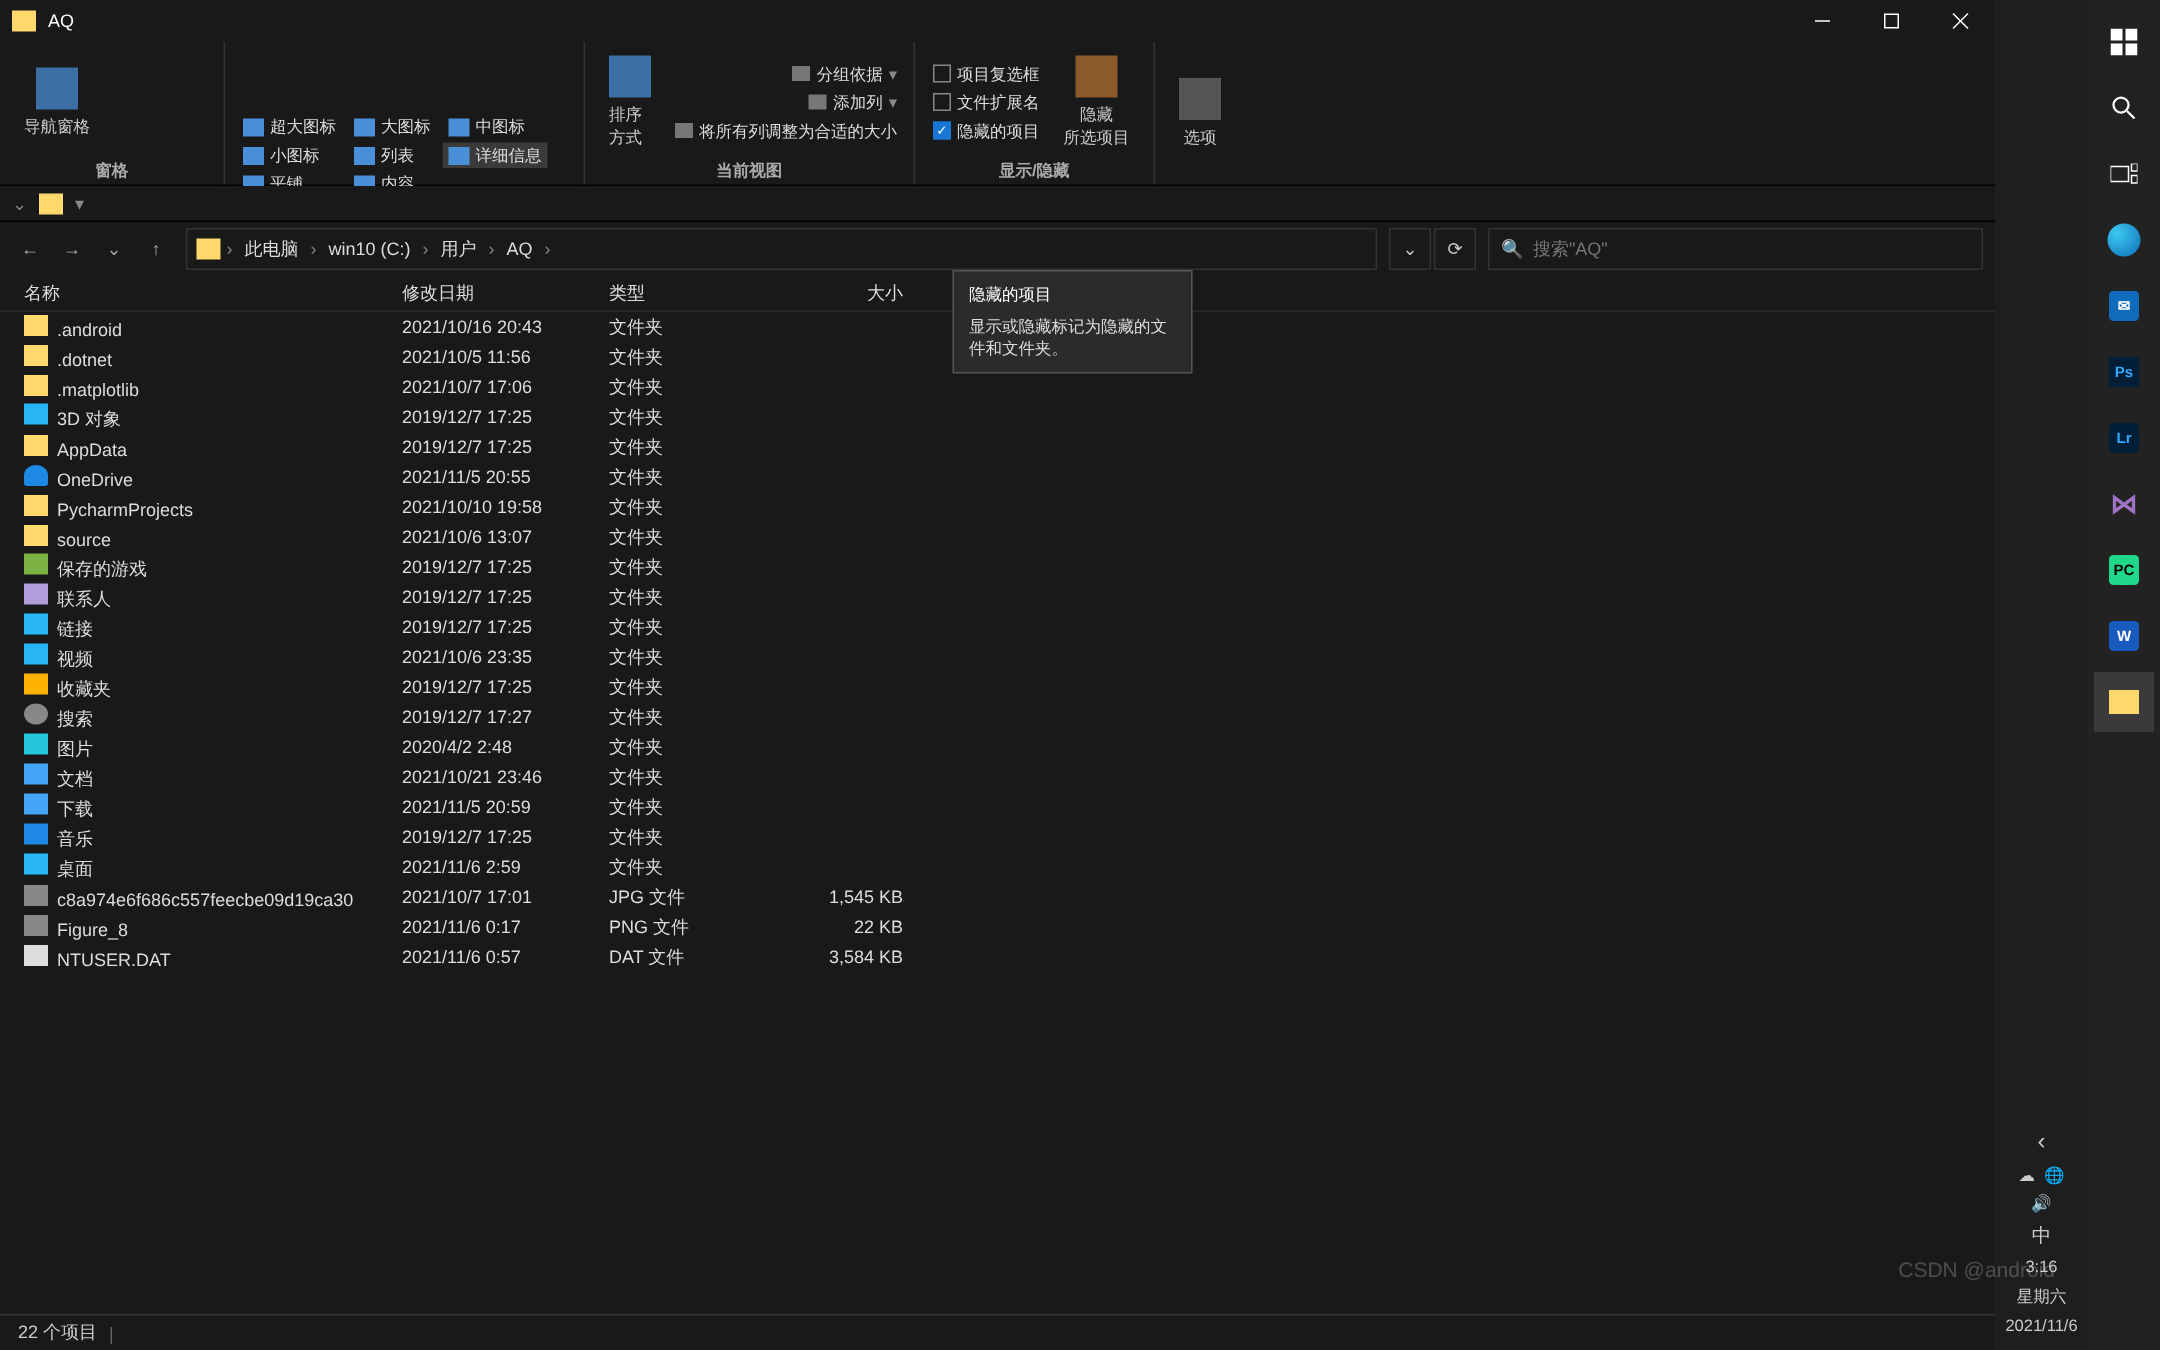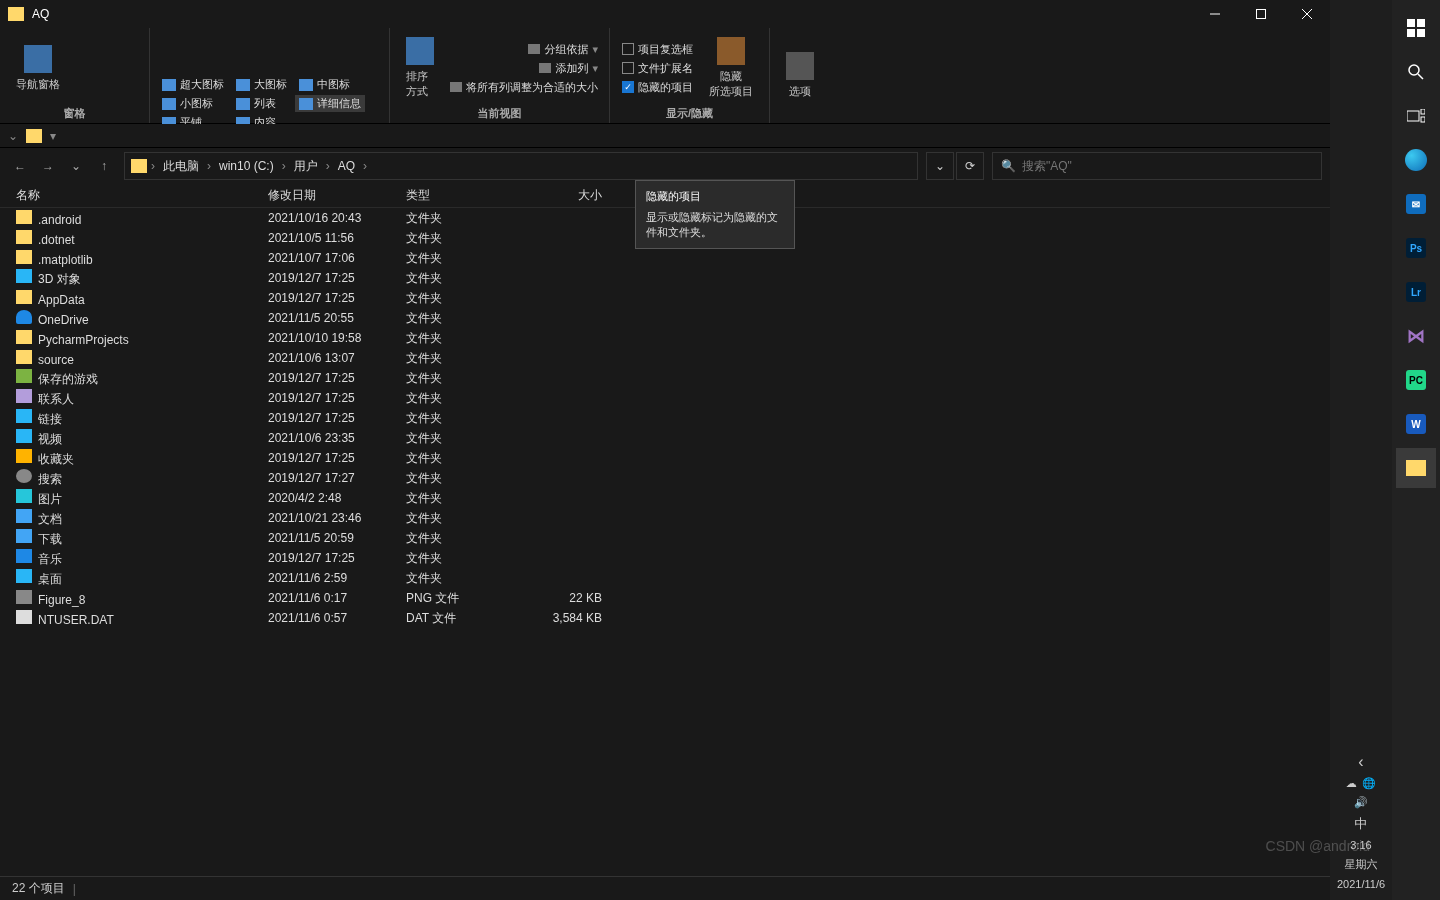--- a/index.html
+++ b/index.html
@@ -398,20 +398,26 @@
         <div class="col-type">文件夹</div>
         <div class="col-size"></div>
       </div>
       <div class="frow">
         <div class="col-name"><span class="icon ic-desk"></span><span>桌面</span></div>
         <div class="col-date">2021/11/6 2:59</div>
         <div class="col-type">文件夹</div>
         <div class="col-size"></div>
       </div>
       <div class="frow">
+        <div class="col-name"><span class="icon ic-jpg"></span><span>c8a974e6f686c557feecbe09d19ca30</span></div>
+        <div class="col-date">2021/10/7 17:01</div>
+        <div class="col-type">JPG 文件</div>
+        <div class="col-size">1,545 KB</div>
+      </div>
+      <div class="frow">
         <div class="col-name"><span class="icon ic-png"></span><span>Figure_8</span></div>
         <div class="col-date">2021/11/6 0:17</div>
         <div class="col-type">PNG 文件</div>
         <div class="col-size">22 KB</div>
       </div>
       <div class="frow">
         <div class="col-name"><span class="icon ic-dat"></span><span>NTUSER.DAT</span></div>
         <div class="col-date">2021/11/6 0:57</div>
         <div class="col-type">DAT 文件</div>
         <div class="col-size">3,584 KB</div>

